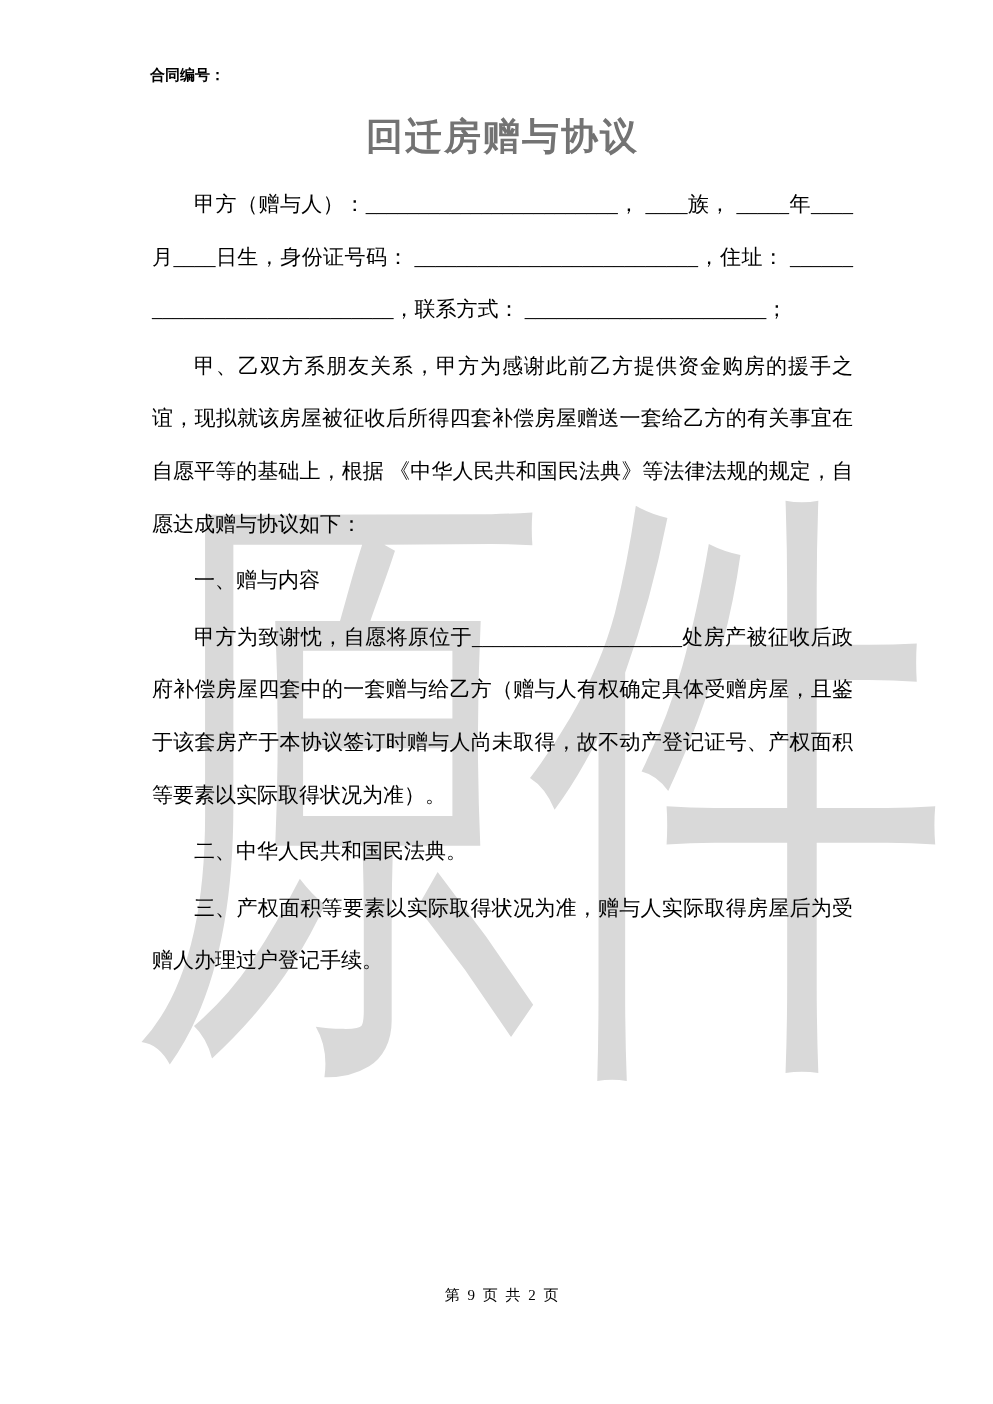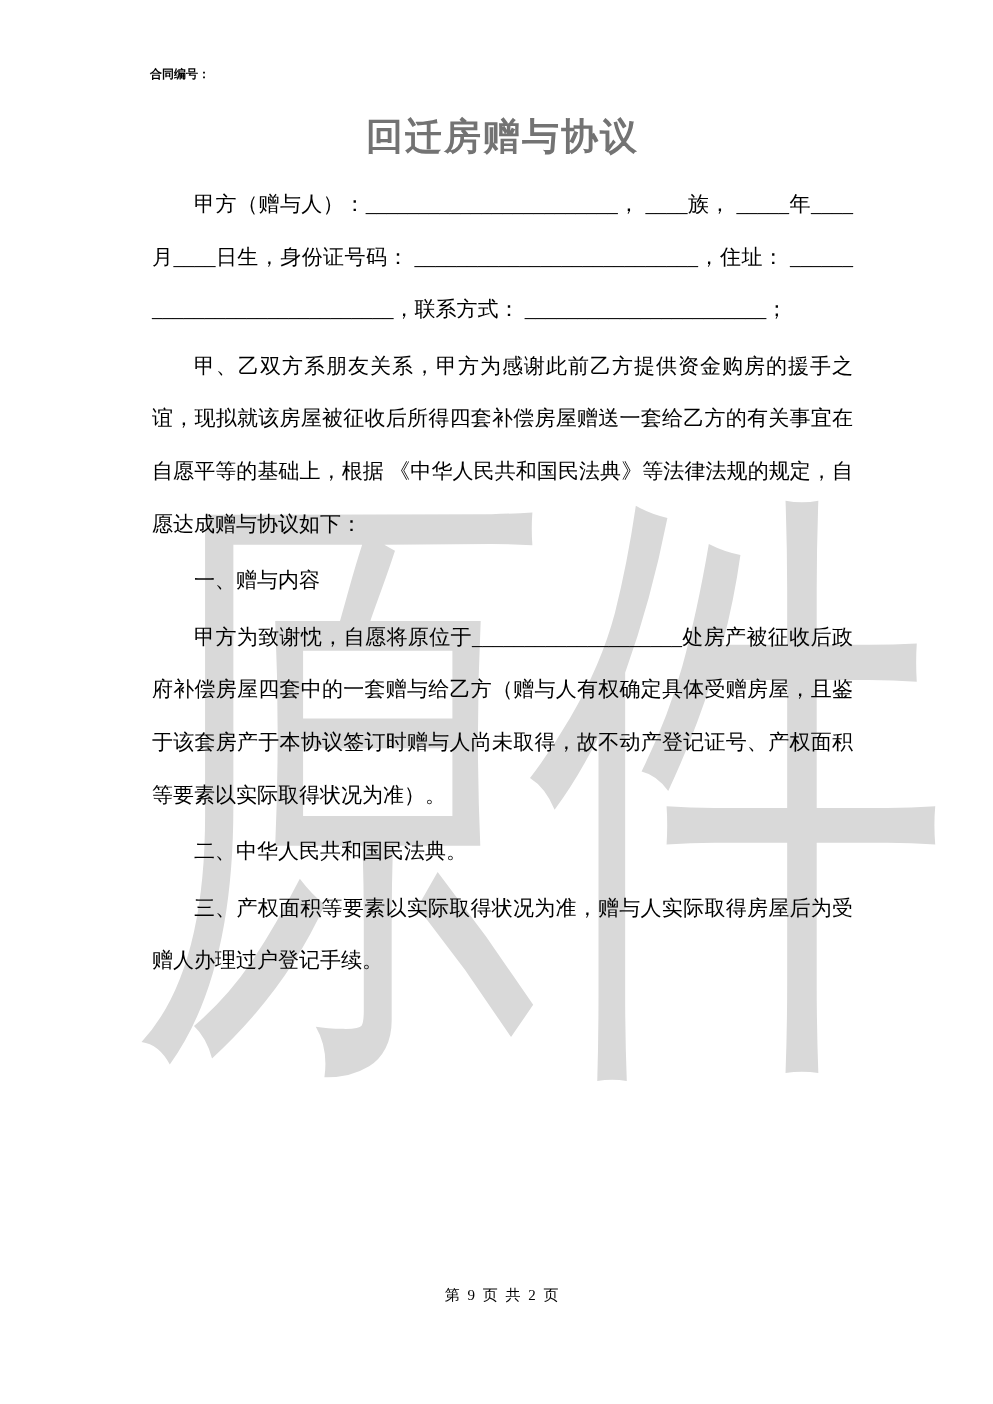--- a/index.html
+++ b/index.html
@@ -29,21 +29,21 @@
     white-space: nowrap;
     color: #d9d9d9;
     z-index: 0;
     user-select: none;
     font-family: "Liberation Serif", "DejaVu Serif", serif;
   }
   .contract-no {
     position: absolute;
     left: 150px;
     top: 66px;
-    font-size: 12px;
+    font-size: 15px;
     font-weight: bold;
     font-family: "Liberation Sans", "DejaVu Sans", sans-serif;
     z-index: 2;
   }
   .doc-title {
     position: absolute;
     left: 148px;
     top: 112px;
     width: 709px;
     text-align: center;

